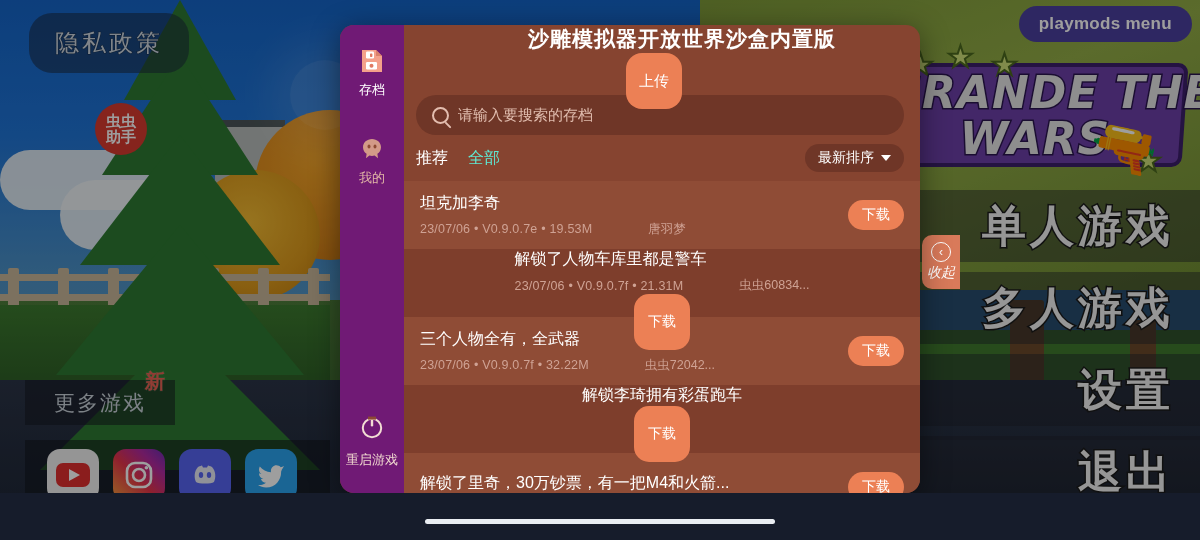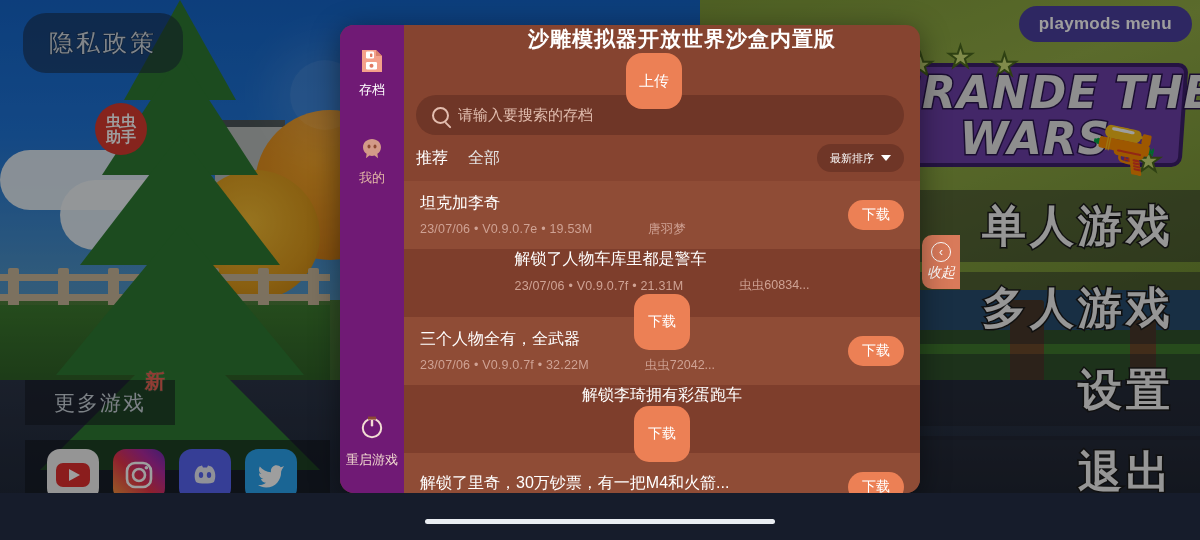--- a/index.html
+++ b/index.html
@@ -180,21 +180,21 @@
   .collapse-tab .circ {
     width: 20px; height: 20px; border-radius: 50%;
     border: 1.6px solid #fff; color: #fff;
     display: flex; align-items: center; justify-content: center;
     font-size: 12px; line-height: 1;
   }
   .collapse-tab .lbl { font-size: 14px; color: #fff; font-style: italic; }
 
   
   .privacy-btn {
-    position: absolute; left: 23px; top: 13px;
+    position: absolute; left: 29px; top: 13px;
     width: 160px; height: 60px;
     background: rgba(28,40,62,0.55);
     display: flex; align-items: center; justify-content: center; border-radius: 23px;
   }
   .privacy-btn span {
     font-size: 24px; color: #cdd6df; letter-spacing: 3px;
     -webkit-text-stroke: 1px rgba(20,30,45,0.6); paint-order: stroke fill;
   }
 
   .helper-float {
@@ -305,28 +305,28 @@
     content: ''; position: absolute; right: -5px; bottom: -4px;
     width: 8px; height: 2px; background: #e3bdaf; transform: rotate(45deg);
     border-radius: 2px;
   }
   .search-placeholder { font-size: 15px; color: #e0bcae; }
 
   .toolbar {
     height: 46px; display: flex; align-items: center;
     padding: 0 16px 0 12px; gap: 20px;
   }
-  .tab { font-size: 16px; color: #e5e5e5; cursor: pointer; }
+  .tab { font-size: 16px; color: #5eead4; cursor: pointer; }
   .tab.active { color: #ffffff; }
   .toolbar .spacer { flex: 1; }
   .sort-btn {
     height: 28px; border-radius: 14px; background: #6f3627;
     display: flex; align-items: center; gap: 7px; padding: 0 13px;
   }
-  .sort-btn .lbl { font-size: 11px; color: #ffffff; }
+  .sort-btn .lbl { font-size: 14px; color: #ffffff; }
   .sort-btn .caret {
     width: 0; height: 0; border-left: 5px solid transparent;
     border-right: 5px solid transparent; border-top: 6px solid #ffffff;
   }
 
   .list { flex: 1; overflow: hidden; }
   .row {
     height: 68px; padding: 0 16px 0 16px;
     display: flex; align-items: center;
   }

